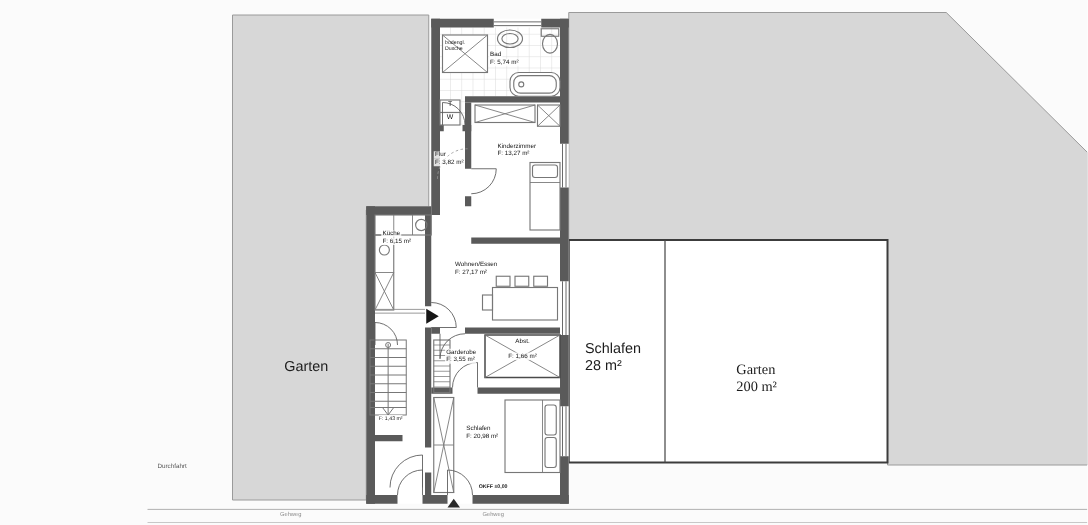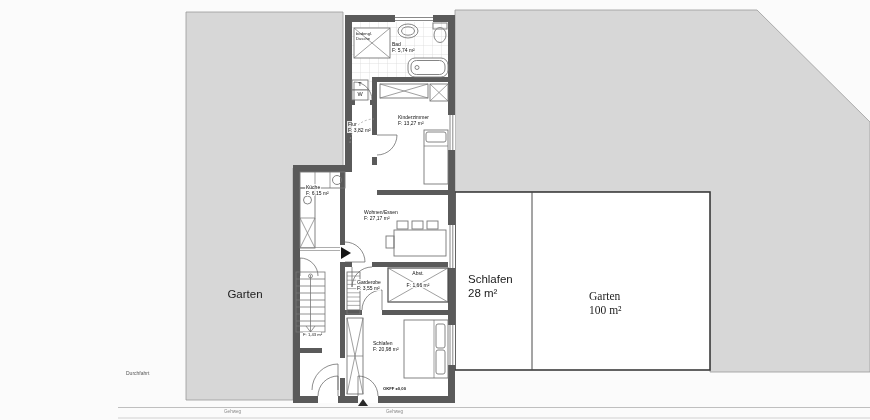--- a/index.html
+++ b/index.html
@@ -186,21 +186,21 @@
   </g>
 </svg>
 
 <div class="lbl zone" style="left:200px;top:287px;width:90px;text-align:center;">Garten</div>
 <div class="lbl zone" style="left:468px;top:272px;">
   <span style="display:block;">Schlafen</span>
   <span style="display:block;">28 m²</span>
 </div>
 <div class="lbl zone" style="left:589px;top:289px;font-family:Liberation Serif, serif;">
   <span style="display:block;">Garten</span>
-  <span style="display:block;">100 m²</span>
+  <span style="display:block;">200 m²</span>
 </div>
 <div class="lbl" style="left:126px;top:370px;font-size:5px;color:#555;">Durchfahrt</div>
 <div class="lbl site" style="left:224px;top:409px;">Gehweg</div>
 <div class="lbl site" style="left:386px;top:409px;">Gehweg</div>
 
 <div class="lbl room" style="left:391px;top:41px;">
   <span>Bad</span>
       <span>F: 5,74 m²</span>
     </div>
 <div class="lbl room" style="left:397px;top:114px;">

